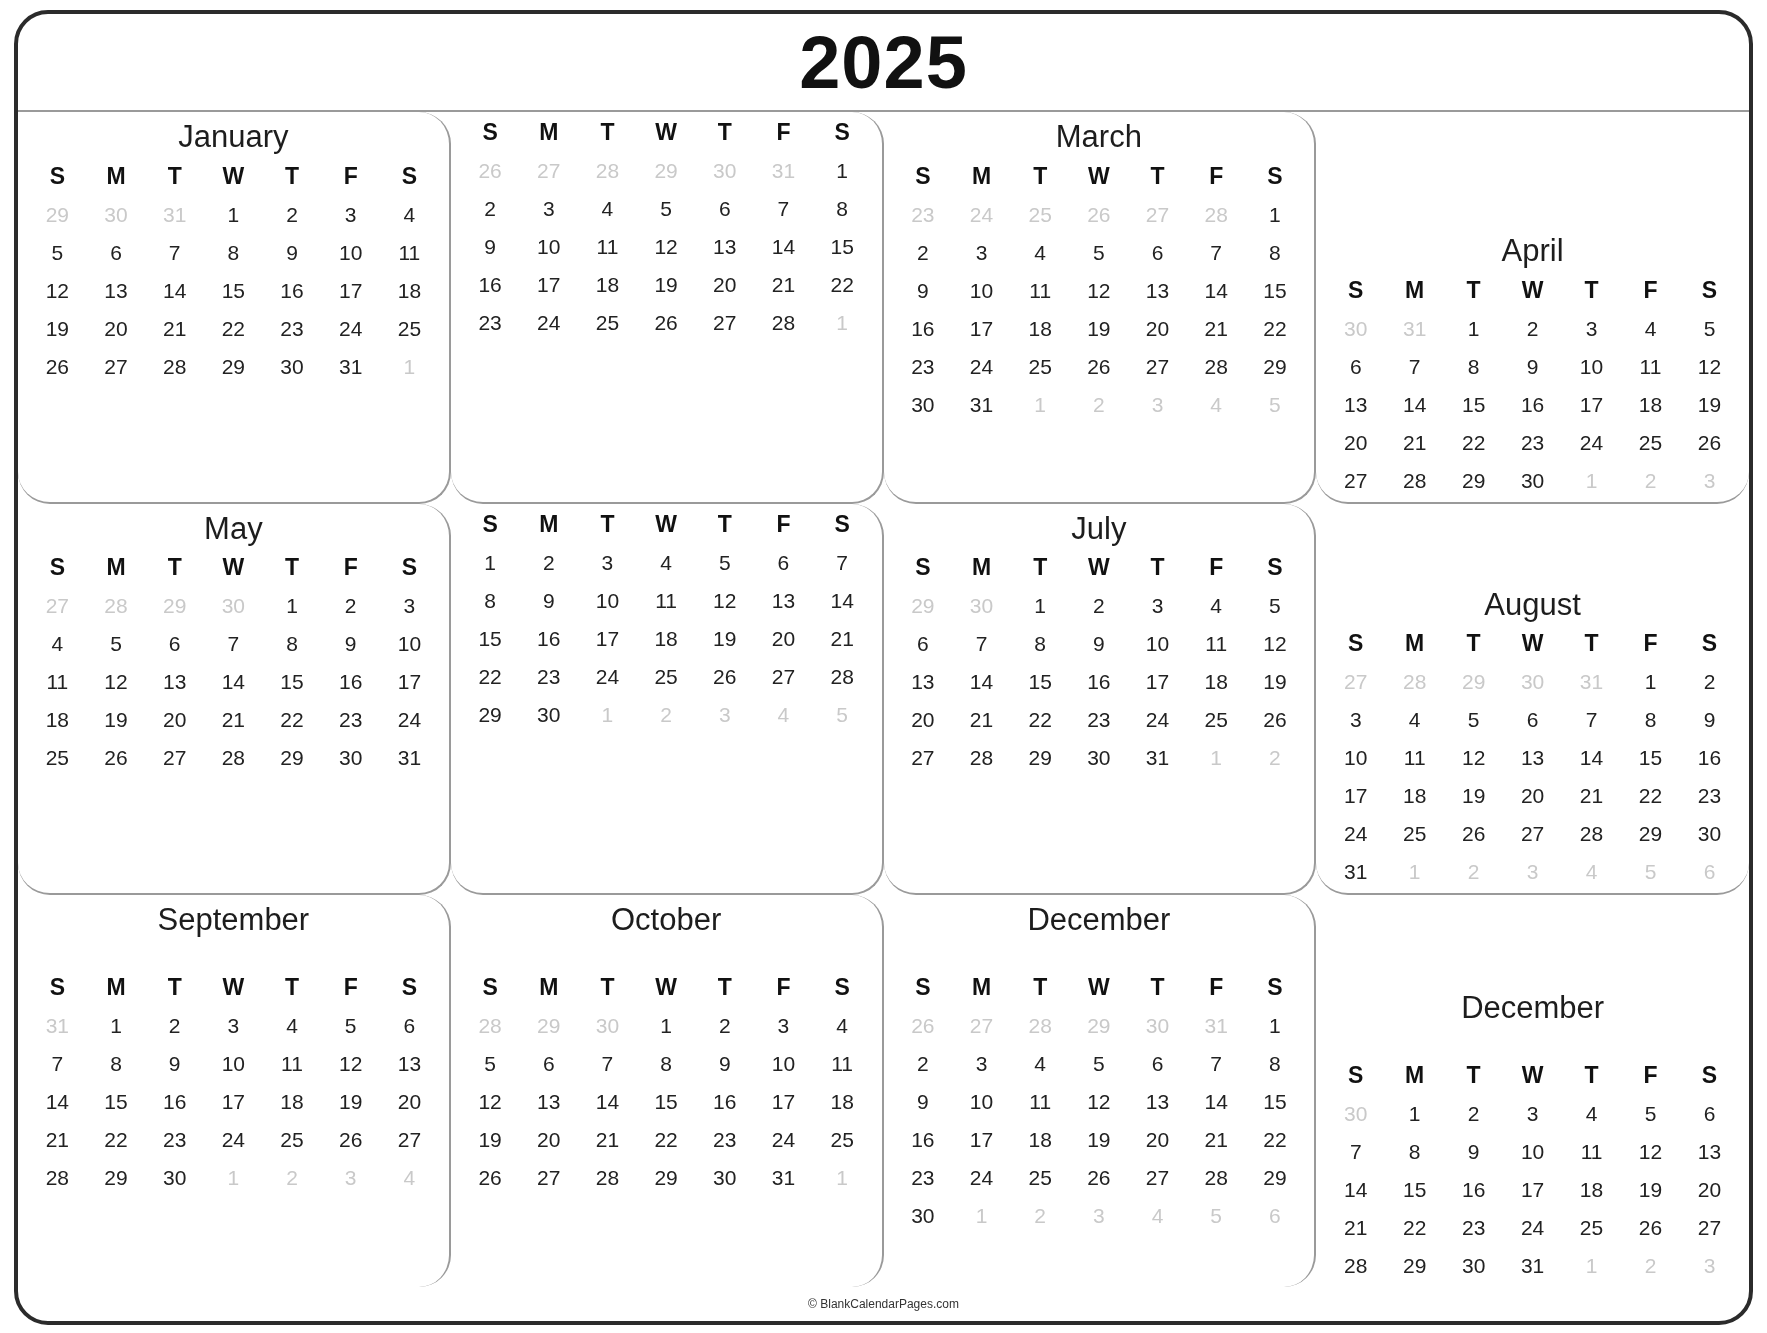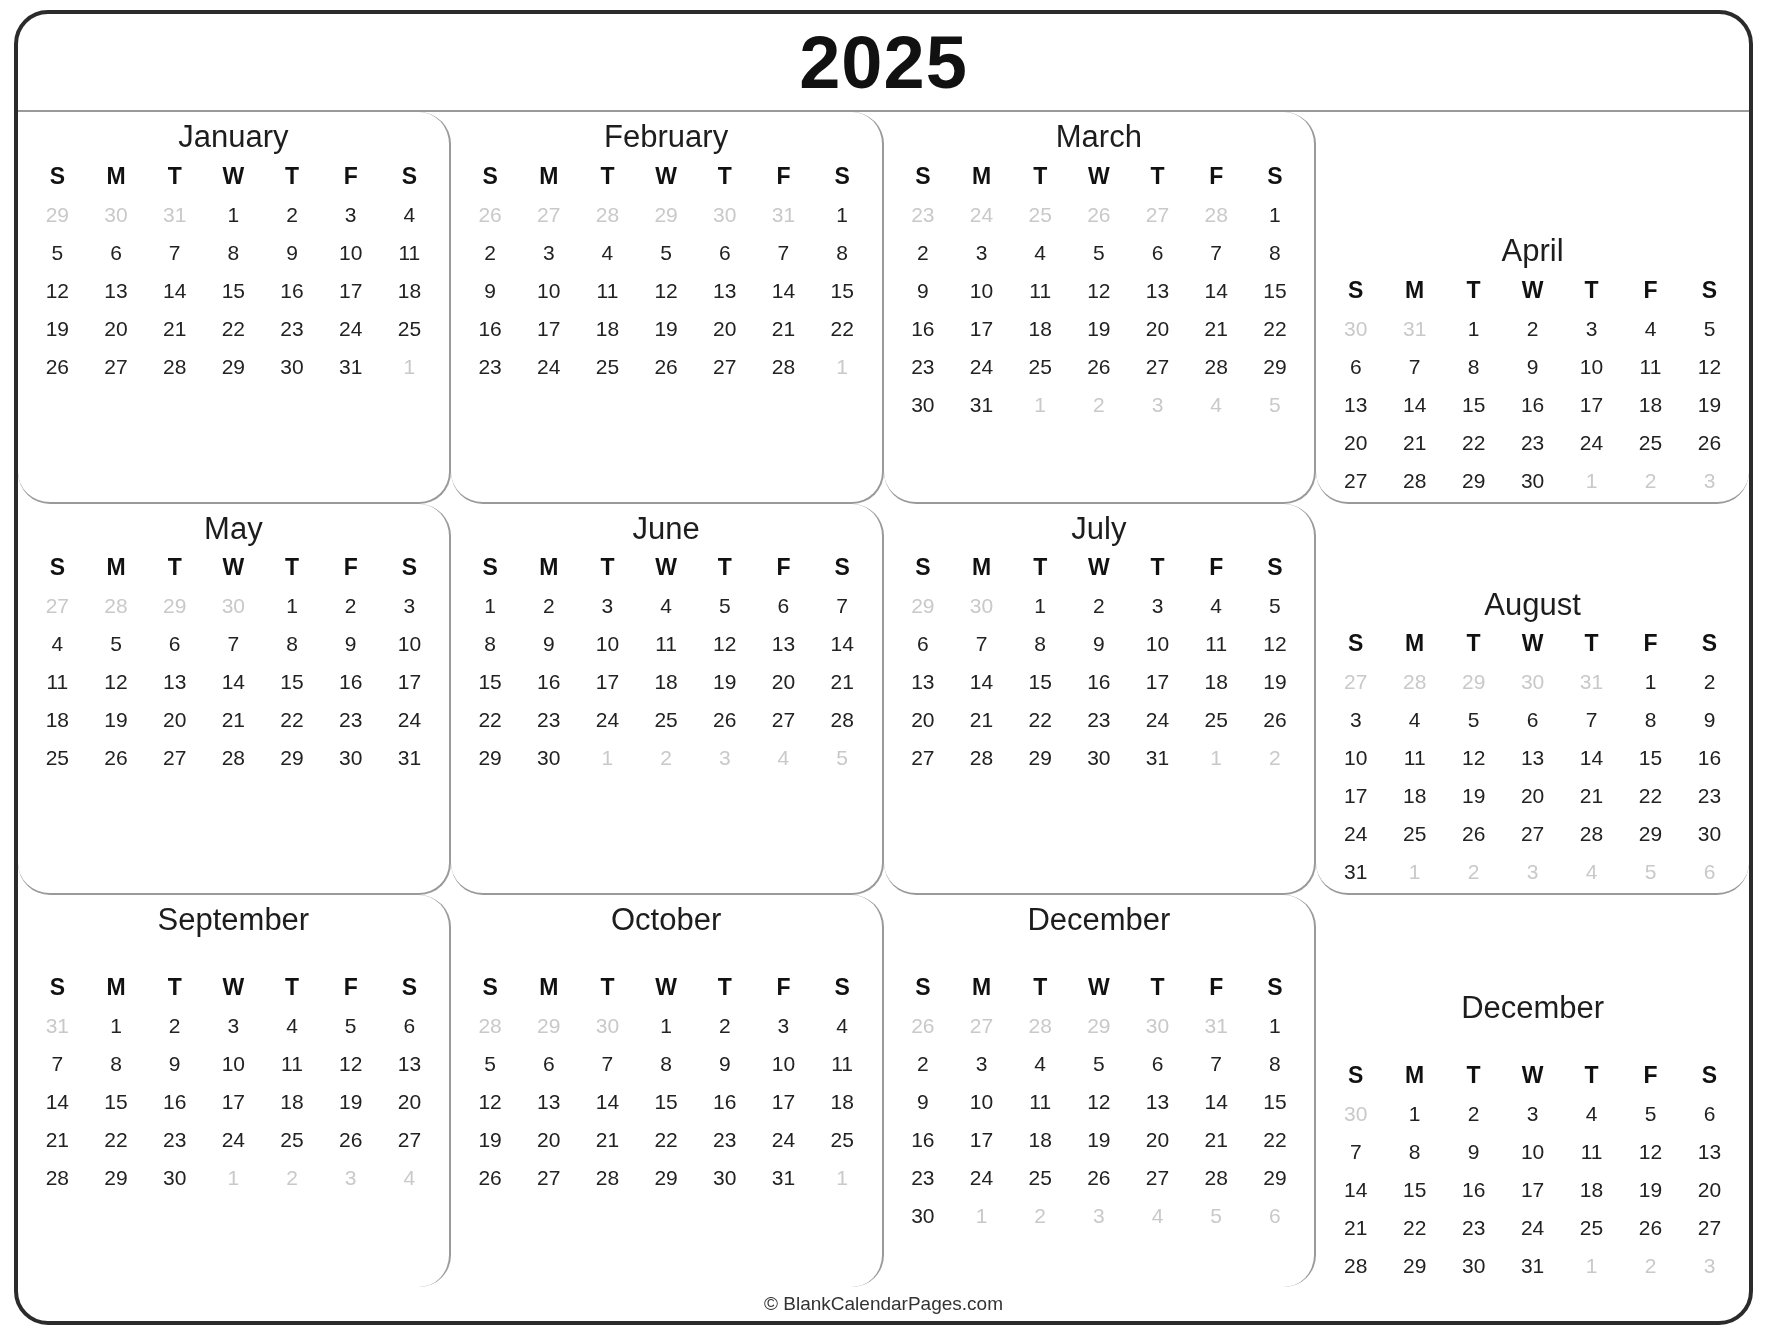--- a/index.html
+++ b/index.html
@@ -96,21 +96,21 @@
   }
   table.cal td.out {
     color: #c9c9c9;
   }
   .footer {
     flex: none;
     height: 34px;
     display: flex;
     align-items: center;
     justify-content: center;
-    font-size: 19px;
+    font-size: 12px;
     color: #333333;
   }
 </style>
 </head>
 <body>
 
 <div class="page">
   <div class="frame">
 
     <div class="year-bar">
@@ -175,21 +175,20 @@
                 <td>28</td>
                 <td>29</td>
                 <td>30</td>
                 <td>31</td>
                 <td class="out">1</td>
               </tr>
             </tbody>
           </table>
         </div>
         <div class="month">
-          <div class="month-name">February</div>
           <table class="cal">
             <thead>
               <tr>
                 <th>S</th>
                 <th>M</th>
                 <th>T</th>
                 <th>W</th>
                 <th>T</th>
                 <th>F</th>
                 <th>S</th>
@@ -436,21 +435,20 @@
                 <td>27</td>
                 <td>28</td>
                 <td>29</td>
                 <td>30</td>
                 <td>31</td>
               </tr>
             </tbody>
           </table>
         </div>
         <div class="month">
-          <div class="month-name">June</div>
           <table class="cal">
             <thead>
               <tr>
                 <th>S</th>
                 <th>M</th>
                 <th>T</th>
                 <th>W</th>
                 <th>T</th>
                 <th>F</th>
                 <th>S</th>

